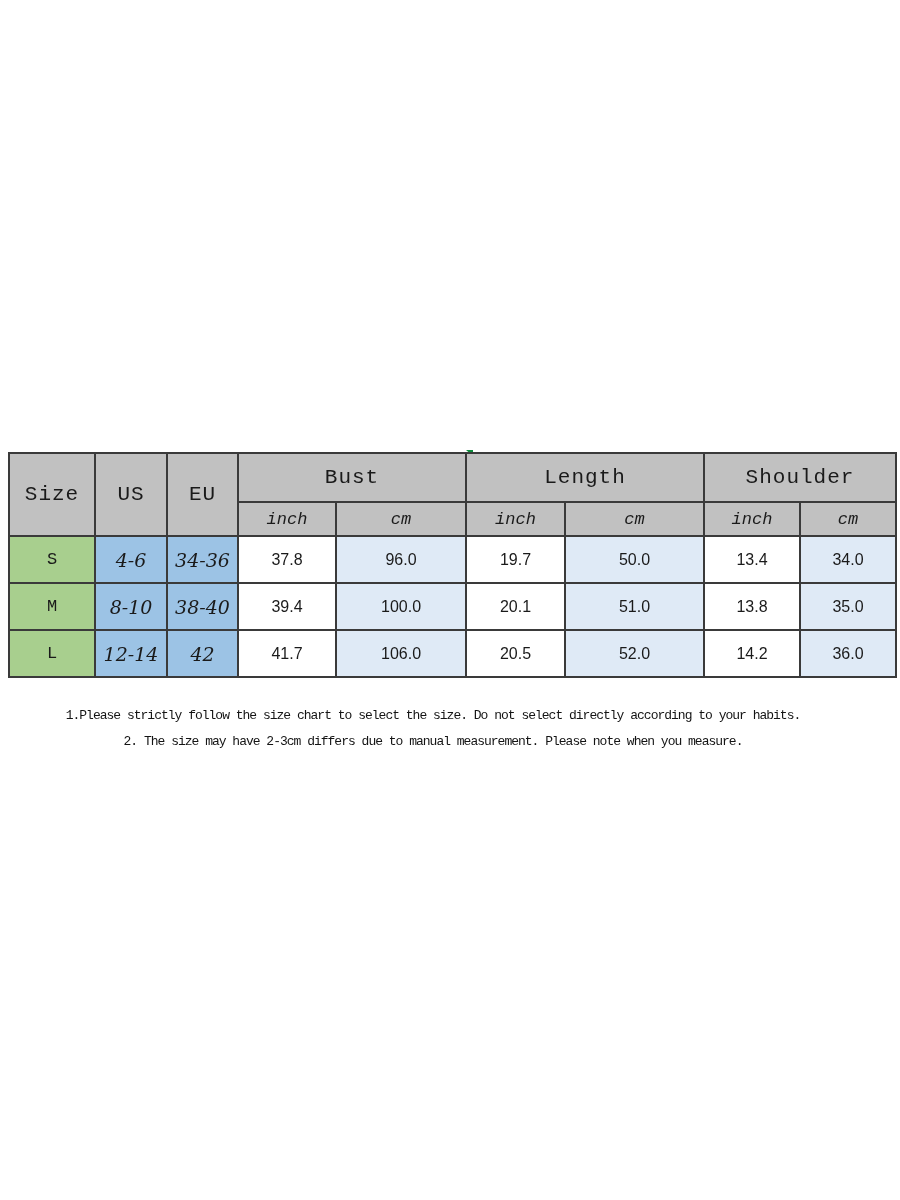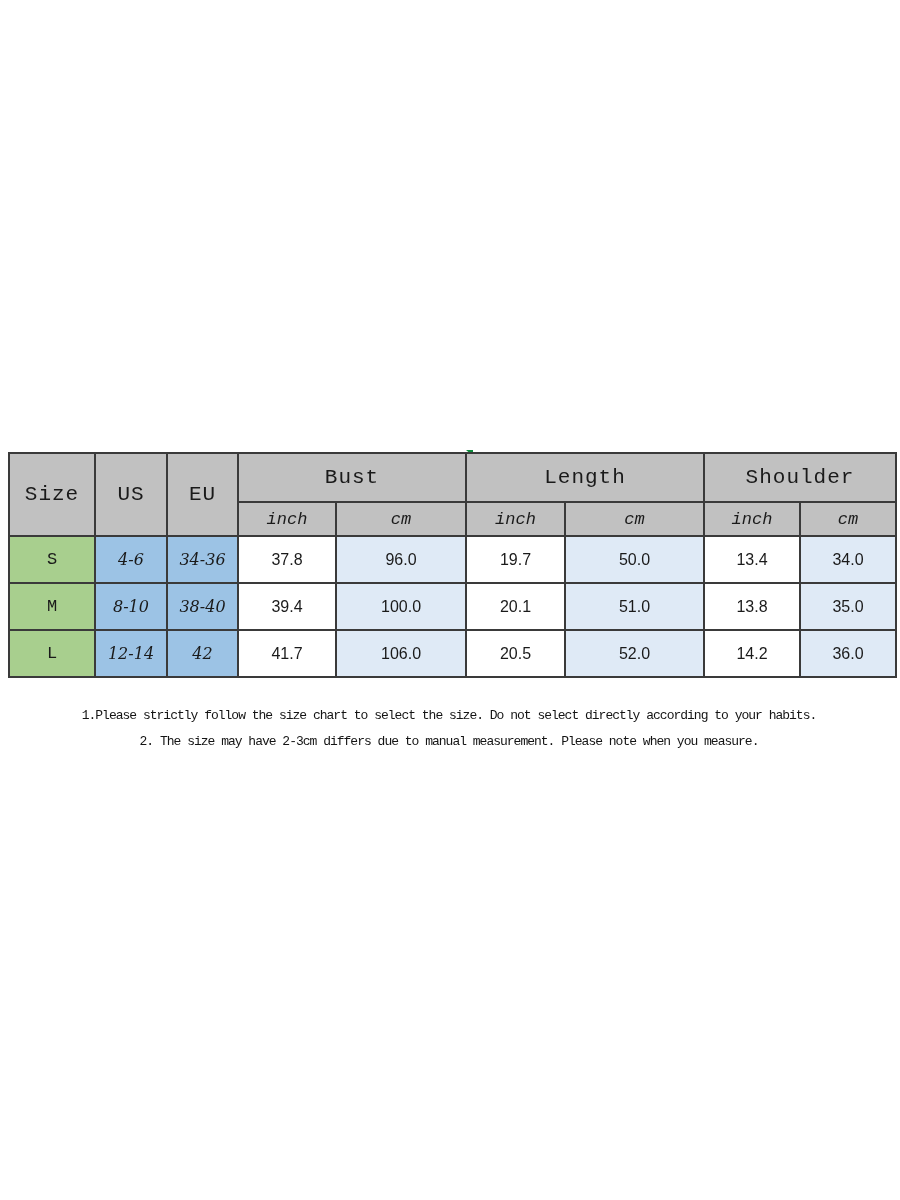--- a/index.html
+++ b/index.html
@@ -50,21 +50,21 @@
   }
 
   td.c-size {
     background: var(--size-green, #a8cf8e);
     font-size: 17px;
   }
   td.c-int {
     background: var(--int-blue, #9cc3e5);
     font-family: "DejaVu Serif", "Liberation Serif", serif;
     font-style: italic;
-    font-size: 16px;
+    font-size: 19px;
   }
   td.c-inch {
     background: #ffffff;
     font-family: Liberation Sans, sans-serif;
     font-size: 16px;
   }
   td.c-cm {
     background: var(--cm-blue, #dfeaf6);
     font-family: Liberation Sans, sans-serif;
     font-size: 16px;
@@ -76,21 +76,21 @@
     top: 450px;
     width: 0;
     height: 0;
     border-top: 6px solid var(--tick-green, #0b8a3a);
     border-left: 7px solid transparent;
   }
 
   .notes {
     position: absolute;
     top: 703px;
-    left: 16px;
+    left: 0;
     width: 866px;
     text-align: center;
     font-size: 13px;
     letter-spacing: -1px;
     line-height: 26px;
     color: #141414;
   }
 </style>
 </head>
 <body>

